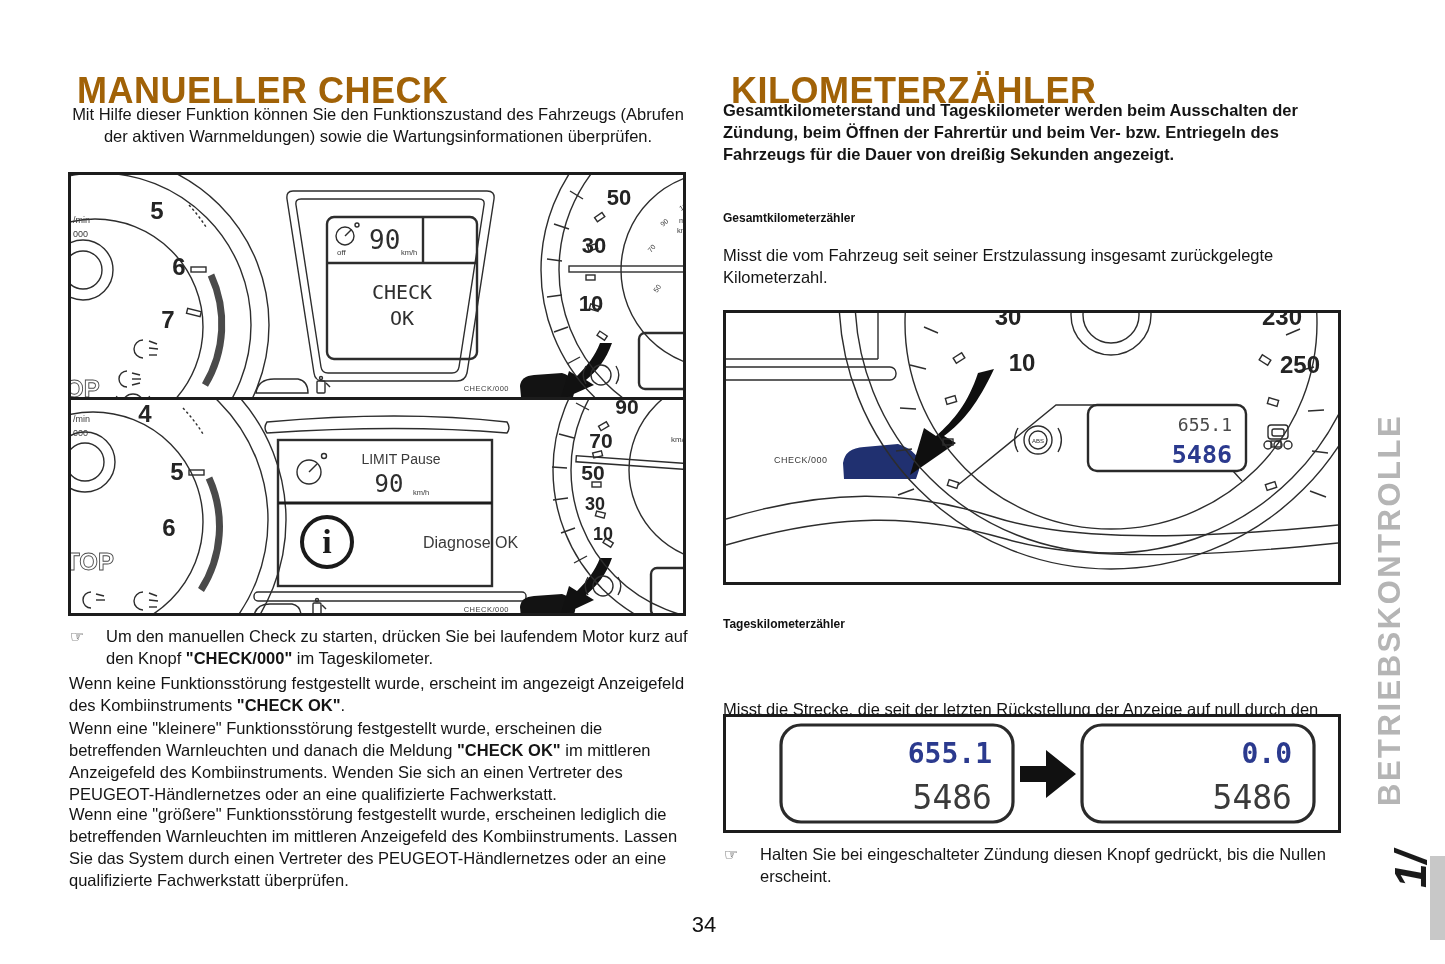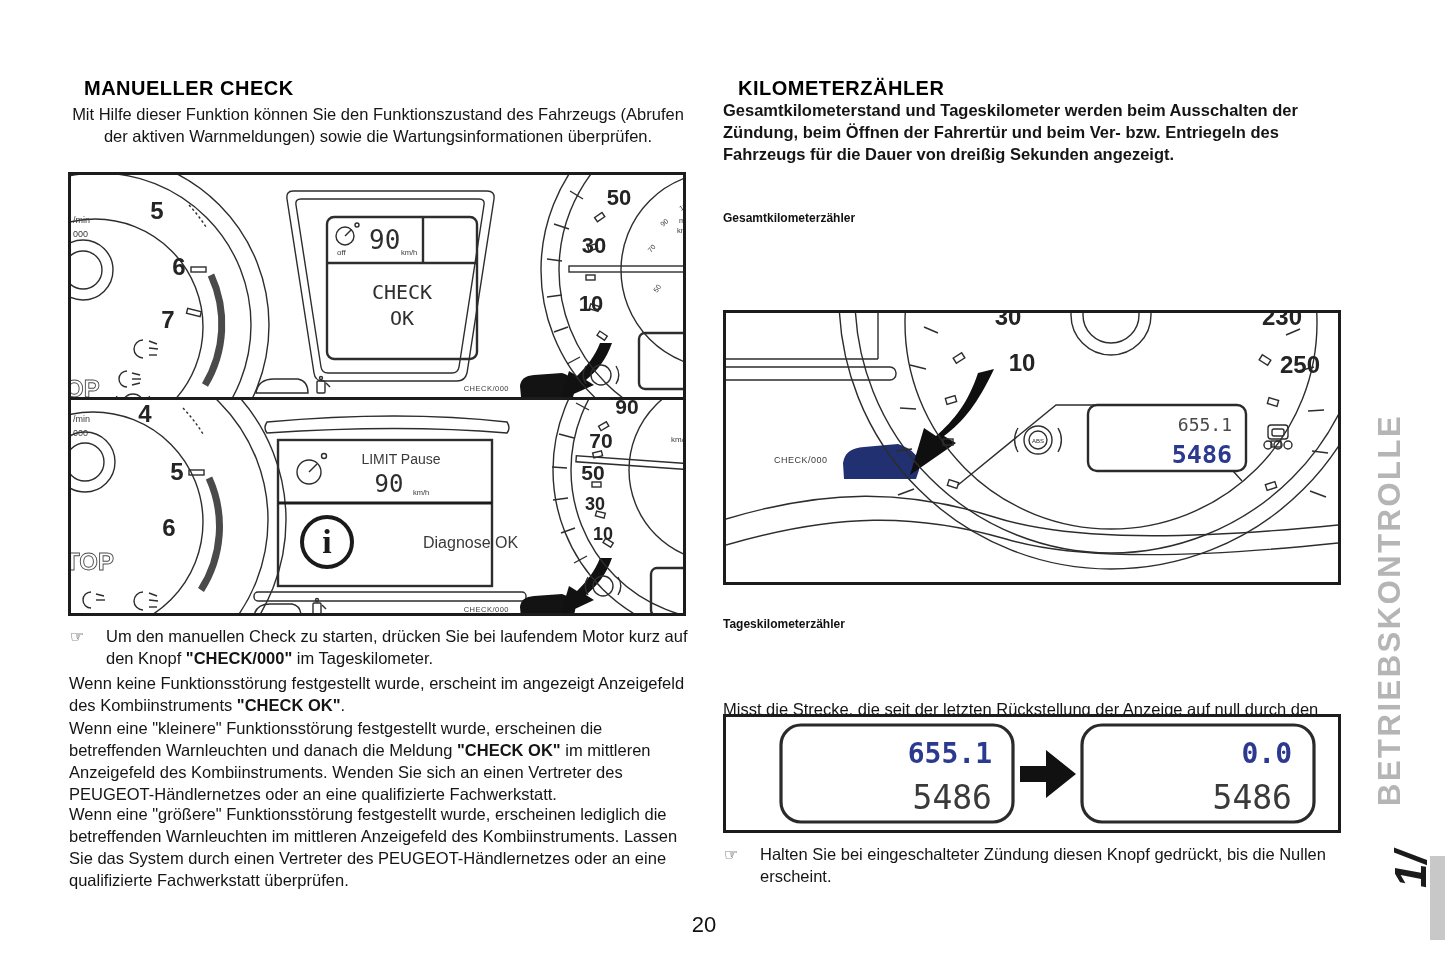--- a/index.html
+++ b/index.html
@@ -1,19 +1,19 @@
 <!DOCTYPE html>
 <html><head>
 <meta charset="utf-8">
 <style>
   html,body{margin:0;padding:0;background:#ffffff;}
   #page{position:relative;width:1445px;height:964px;background:#ffffff;overflow:hidden;
         font-family:"Liberation Sans",sans-serif;color:#151515;}
   .abs{position:absolute;}
-  h1.sect{font-size:20px;font-weight:bold;color:#000000;letter-spacing:0.5px;margin:15px;}
+  h1.sect{font-size:36px;font-weight:bold;color:#a16207;letter-spacing:0.5px;margin:8px;}
   .body-text{font-size:16.5px;line-height:1.33;color:#151515;}
   .subhead{font-size:12px;font-weight:bold;color:#111;}
   .bullet{display:flex;align-items:flex-start;}
   .bullet .hand{width:36px;flex:0 0 36px;font-size:16px;color:#222;padding-top:1px;}
   .figure{position:absolute;border:3px solid #1c1c1c;background:#fff;overflow:hidden;box-sizing:border-box;}
   .fig-divider{position:absolute;left:0;right:0;height:3px;background:#1c1c1c;}
   svg{display:block;}
   .ln{fill:none;stroke:#2d2d2d;stroke-width:1.4;}
   .ln2{fill:none;stroke:#2d2d2d;stroke-width:2.4;}
   .numtxt{font-family:"Liberation Sans",sans-serif;fill:#242424;font-weight:bold;}
@@ -253,20 +253,21 @@
   </div>
 
   <div class="body-text abs" style="left:69px;top:804px;width:618px;">Wenn eine "größere" Funktionsstörung festgestellt wurde, erscheinen lediglich die betreffenden Warnleuchten im mittleren Anzeigefeld des Kombiinstruments. Lassen Sie das System durch einen Vertreter des PEUGEOT-Händlernetzes oder an eine qualifizierte Fachwerkstatt überprüfen.</div>
 
   <h1 class="sect abs" style="left:723px;top:62px;width:616px;">KILOMETERZÄHLER</h1>
 
   <div class="body-text abs" style="left:723px;top:100px;width:618px;font-weight:bold;">Gesamtkilometerstand und Tageskilometer werden beim Ausschalten der Zündung, beim Öffnen der Fahrertür und beim Ver- bzw. Entriegeln des Fahrzeugs für die Dauer von dreißig Sekunden angezeigt.</div>
 
   <div class="subhead abs" style="left:723px;top:211px;width:618px;">Gesamtkilometerzähler</div>
 
+  <div class="body-text abs" style="left:723px;top:245px;width:618px;">Misst die vom Fahrzeug seit seiner Erstzulassung insgesamt zurückgelegte Kilometerzahl.</div>
 
   <div class="figure" style="left:723px;top:310px;width:618px;height:275px;">
     <svg width="612" height="269" viewBox="0 0 612 269">
 
       <line class="ln" x1="152" y1="0" x2="152" y2="46"></line>
       <line class="ln" x1="0" y1="46" x2="152" y2="46"></line>
       <rect class="ln" x="-10" y="54" width="180" height="13" rx="6"></rect>
       <text class="smalltxt" x="48" y="150" font-size="9" letter-spacing="0.5">CHECK/000</text>
       <path d="M118,166 L117,150 Q119,135 138,134 L172,131 Q196,139 193,157 L190,166 Z" fill="#203070"></path>
       <path d="M268,56 C252,90 238,108 218,123 L230,130 L184,162 L198,115 L210,123 C228,107 242,90 252,60 Z" fill="#0f0f0f"></path>
@@ -344,15 +345,15 @@
 
   <div class="bullet abs" style="left:724px;top:844px;width:650px;">
     <span class="hand">☞</span>
     <span class="body-text">Halten Sie bei eingeschalteter Zündung diesen Knopf gedrückt, bis die Nullen erscheint.</span>
   </div>
 
   <div class="abs vert-label" style="left:1372px;top:806px;">BETRIEBSKONTROLLE</div>
   <div class="abs vert-chapter" style="left:1386px;top:888px;">1/</div>
   <div class="edge-tab" style="right:0;top:856px;width:15px;height:84px;"></div>
 
-  <div class="page-num abs" style="left:69px;top:912px;width:1270px;">20</div>
+  <div class="page-num abs" style="left:69px;top:912px;width:1270px;">34</div>
 
 </div>
 
 </body></html>

